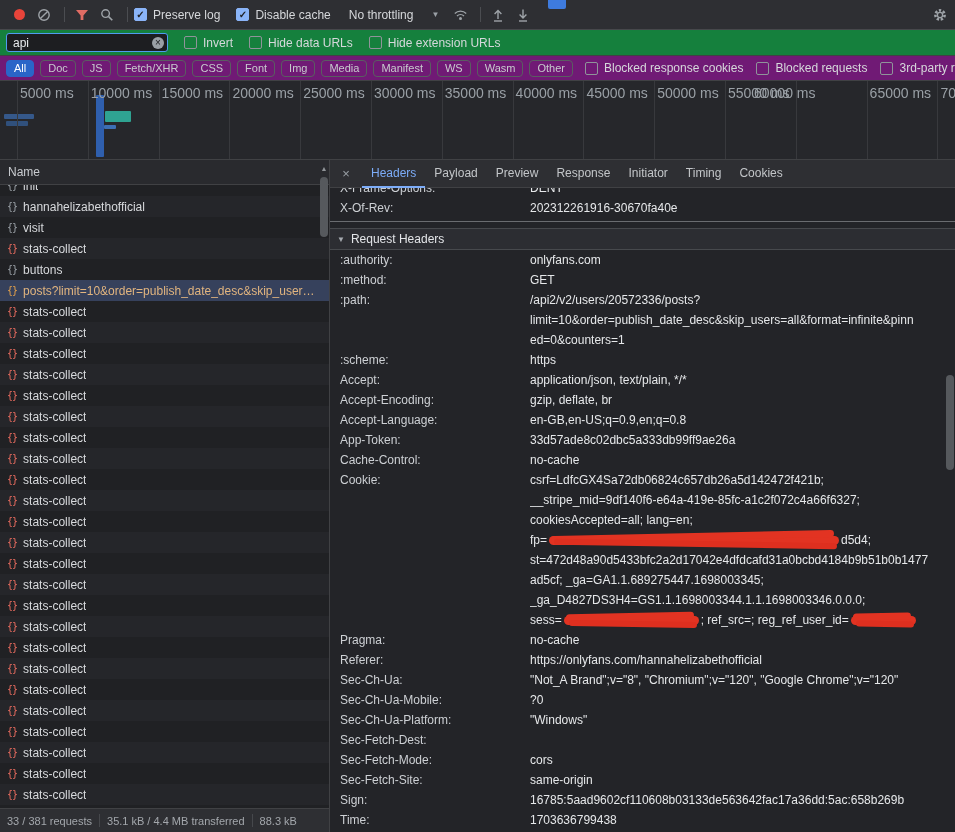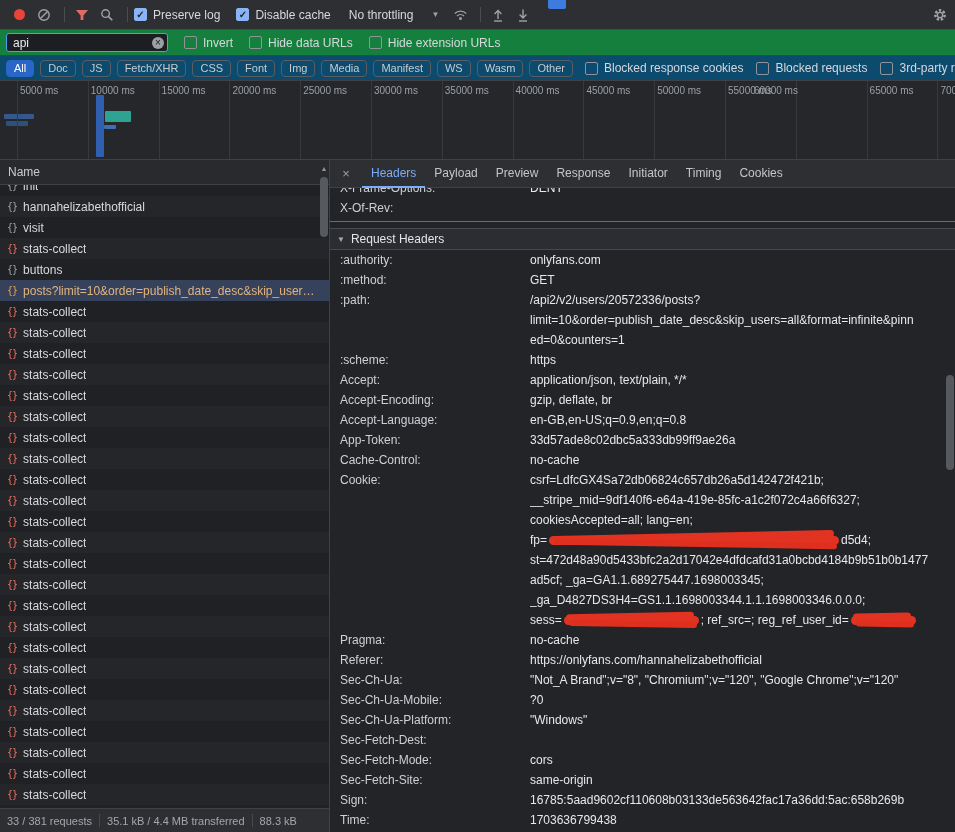--- a/index.html
+++ b/index.html
@@ -20,30 +20,30 @@
   .gear{position:absolute;right:7px;top:50%;transform:translateY(-50%);display:flex;}
   .blue-fragment{position:absolute;left:548px;top:0;width:18px;height:9px;background:#3e7bde;border-radius:0 0 2px 2px;}
 
   
   .filter-row{height:26px;display:flex;align-items:center;background:#15803d;border-bottom:1px solid #404144;padding:0 6px;}
   .filter-input-wrap{position:relative;margin-right:16px;flex-shrink:0;}
   input.filter{width:162px;height:19px;background:#1d1e21;border:1px solid #4f9cf0;border-radius:3px;color:#e8eaed;font:12px "Liberation Sans",sans-serif;padding:0 20px 0 6px;outline:none;}
   .clear-btn{position:absolute;right:4px;top:50%;transform:translateY(-50%);width:12px;height:12px;border-radius:50%;background:#9aa0a6;color:#1d1e21;font-size:10px;line-height:12px;text-align:center;cursor:default;}
 
   
-  .pills-row{height:25px;display:flex;align-items:center;background:#0c4a6e;border-bottom:1px solid #404144;padding:0 6px;}
+  .pills-row{height:25px;display:flex;align-items:center;background:#701a75;border-bottom:1px solid #404144;padding:0 6px;}
   .pills{display:flex;gap:6px;align-items:center;margin-right:12px;}
   .pill{padding:1px 7px 2px;border:1px solid #5a5d61;border-radius:4px;color:#c8cbce;font-size:11px;white-space:nowrap;}
   .pill.selected{background:#2a65c8;border-color:#2a65c8;color:#ffffff;}
   .pills-row .check-group{margin-right:13px;}
 
   
   .overview{position:relative;height:79px;background:#26272b;border-bottom:1px solid #404144;overflow:hidden;}
   .grid-line{position:absolute;top:0;bottom:0;width:1px;background:#38393d;}
-  .tick-label{position:absolute;top:4px;font-size:10px;color:#9aa0a6;white-space:nowrap;text-align:center;}
+  .tick-label{position:absolute;top:4px;font-size:14px;color:#9aa0a6;white-space:nowrap;text-align:center;}
   .wbar{position:absolute;border-radius:1px;}
 
   
   .main{display:flex;height:672px;}
   .left{width:330px;min-width:330px;border-right:1px solid #404144;display:flex;flex-direction:column;position:relative;background:#202124;}
   .list-header{height:25px;min-height:25px;border-bottom:1px solid #404144;display:flex;align-items:center;padding-left:8px;background:#292a2e;color:#c9ccd0;}
   .rows{flex:1;overflow:hidden;}
   .nrow{height:21px;display:flex;align-items:center;padding:0 12px 0 7px;gap:6px;}
   .nrow:first-child{margin-top:-10px;}
   .nrow:nth-child(even){background:#25262a;}
@@ -390,20 +390,23 @@
       <div class="detail">
         <div class="top-rows">
             <div class="hrow">
               <div class="hname">X-Frame-Options:</div>
               <div class="hval">
                 <div class="hline">DENY</div>
               </div>
             </div>
             <div class="hrow">
               <div class="hname">X-Of-Rev:</div>
+              <div class="hval">
+                <div class="hline">202312261916-30670fa40e</div>
+              </div>
             </div>
           </div>
         <div class="divider"></div>
         <div class="section-head">
           <span class="caret-sm">▼</span>
           <span>Request Headers</span>
         </div>
         <div>
             <div class="hrow">
               <div class="hname">:authority:</div>

